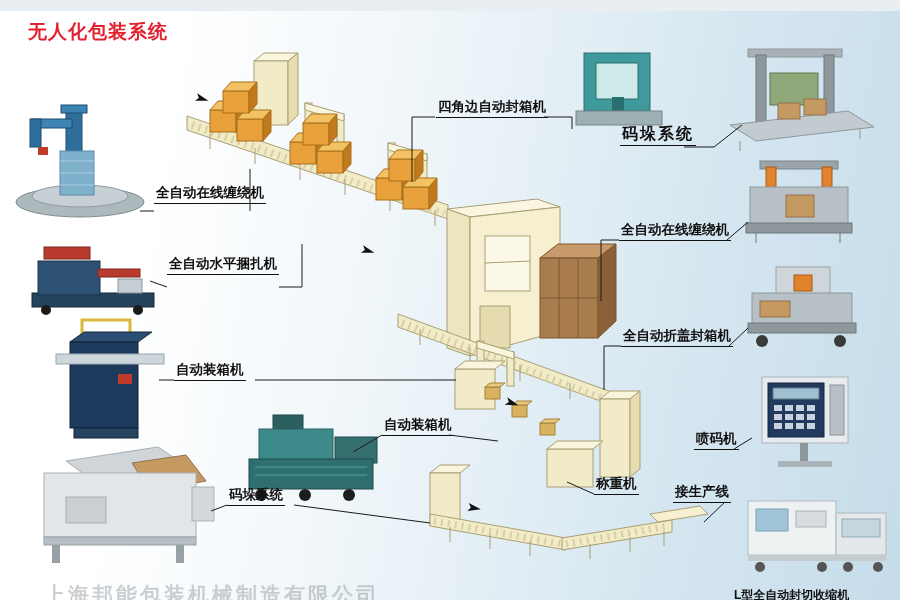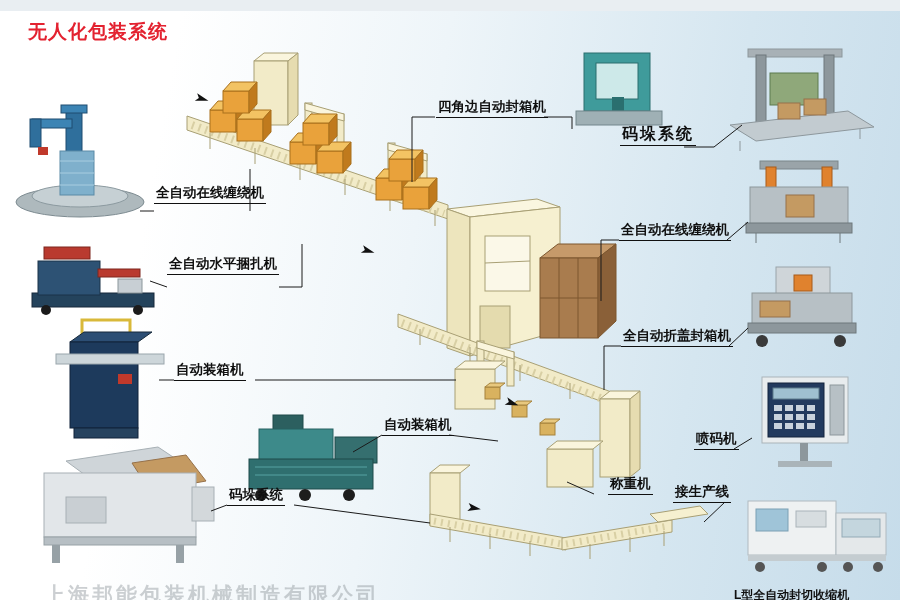--- a/index.html
+++ b/index.html
@@ -327,18 +327,18 @@
   <div class="lbl" style="left:436px;top:88px;">四角边自动封箱机</div>
   <div class="lbl big" style="left:620px;top:114px;">码垛系统</div>
   <div class="lbl" style="left:154px;top:174px;">全自动在线缠绕机</div>
   <div class="lbl" style="left:167px;top:245px;">全自动水平捆扎机</div>
   <div class="lbl" style="left:619px;top:211px;">全自动在线缠绕机</div>
   <div class="lbl" style="left:621px;top:317px;">全自动折盖封箱机</div>
   <div class="lbl" style="left:174px;top:351px;">自动装箱机</div>
   <div class="lbl" style="left:382px;top:406px;">自动装箱机</div>
   <div class="lbl" style="left:694px;top:420px;">喷码机</div>
   <div class="lbl" style="left:227px;top:476px;">码垛系统</div>
-  <div class="lbl" style="left:608px;top:465px;">称重机</div>
+  <div class="lbl" style="left:594px;top:465px;">称重机</div>
   <div class="lbl" style="left:673px;top:473px;">接生产线</div>
   <div class="lbl small" style="left:732px;top:578px;">L型全自动封切收缩机</div>
 
   <div class="watermark">上海邦能包装机械制造有限公司</div>
 </div>
 
 </body></html>

